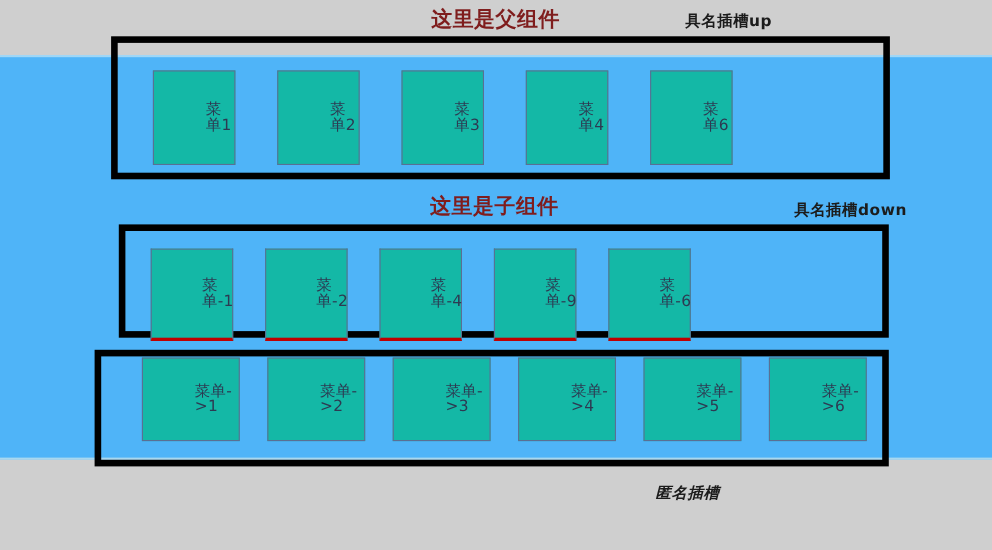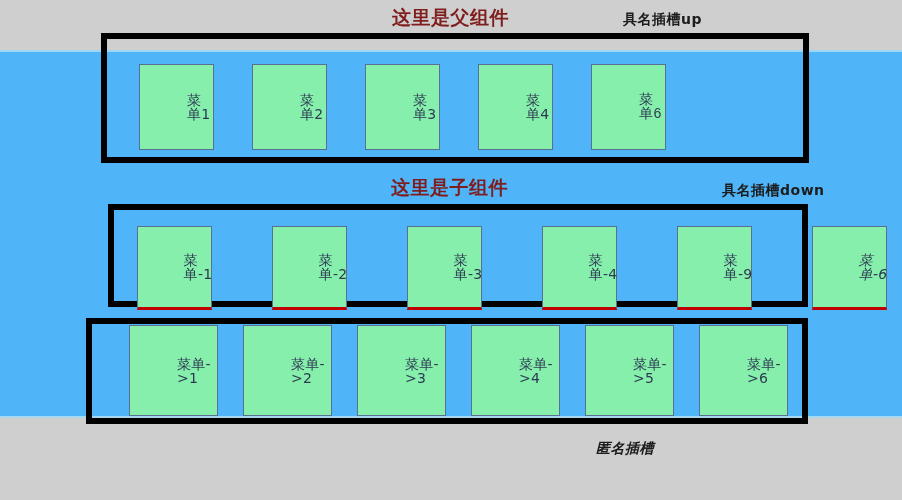--- a/index.html
+++ b/index.html
@@ -83,55 +83,55 @@
 
   
   .row {
     position: absolute;
     display: flex;
   }
   .menu-box {
     position: relative;
     box-sizing: border-box;
     border: 1px solid #5a6f94;
-    background: #86efac;
+    background: #14b8a6;
     color: #2d3a52;
     display: flex;
     align-items: center;
     justify-content: center;
     font-size: 14px;
     line-height: 1;
     letter-spacing: 0.3px;
     padding-left: 47px;
   }
 
   
   #row-parent { left: 139px; top: 64px; }
   #row-parent .menu-box {
     width: 75px;
     height: 86px;
     margin-right: 38px;
   }
-  #row-parent .menu-box:last-child { margin-right: 0; font-family: Liberation Mono, monospace; }
+  #row-parent .menu-box:last-child { margin-right: 0; }
 
   
   #row-child { left: 137px; top: 226px; }
   #row-child .menu-box {
     width: 75px;
     height: 84px;
-    margin-right: 60px;
+    margin-right: 29px;
     border-bottom: 3px solid #c00000;
   }
-  #row-child .menu-box:last-child { margin-right: 0; font-style: italic; }
+  #row-child .menu-box:last-child { margin-right: 0; }
 
   
   #row-anon { left: 129px; top: 325px; }
   #row-anon .menu-box {
     width: 89px;
-    height: 91px;
+    height: 76px;
     margin-right: 25px;
   }
   #row-anon .menu-box:last-child { margin-right: 0; }
 
   
   .gray-bottom {
     position: absolute;
     left: 0;
     top: 418px;
     width: 902px;
@@ -169,21 +169,20 @@
     <div class="menu-box">菜单1</div>
     <div class="menu-box">菜单2</div>
     <div class="menu-box">菜单3</div>
     <div class="menu-box">菜单4</div>
     <div class="menu-box">菜单6</div>
   </div>
 
   <div id="row-child" class="row">
     <div class="menu-box">菜单-1</div>
     <div class="menu-box">菜单-2</div>
-    <div class="menu-box">菜单-3</div>
     <div class="menu-box">菜单-4</div>
     <div class="menu-box">菜单-9</div>
     <div class="menu-box">菜单-6</div>
   </div>
 
   <div id="row-anon" class="row">
     <div class="menu-box">菜单-&gt;1</div>
     <div class="menu-box">菜单-&gt;2</div>
     <div class="menu-box">菜单-&gt;3</div>
     <div class="menu-box">菜单-&gt;4</div>

